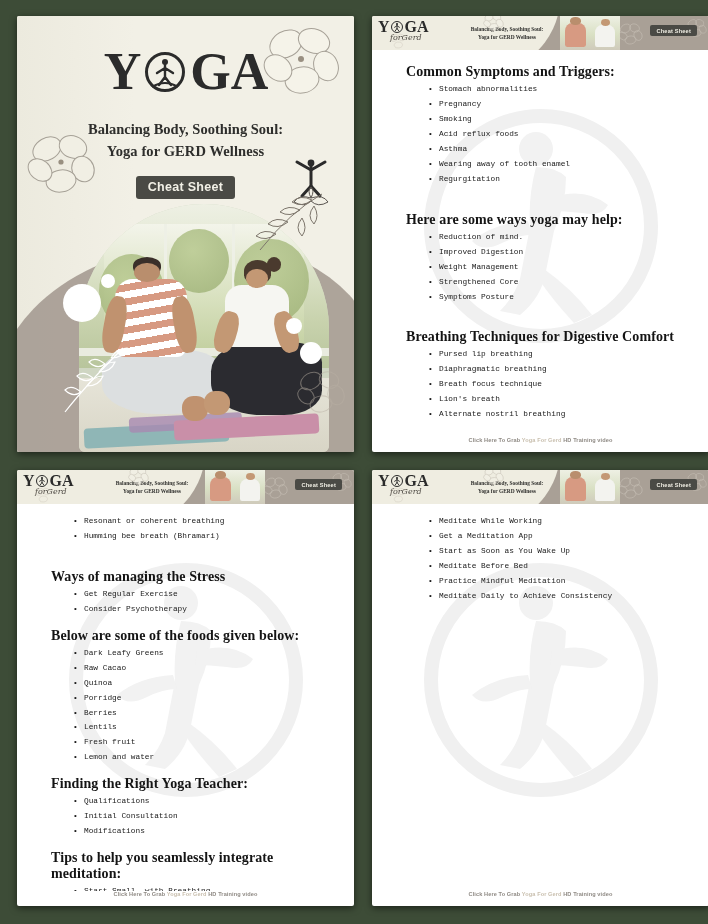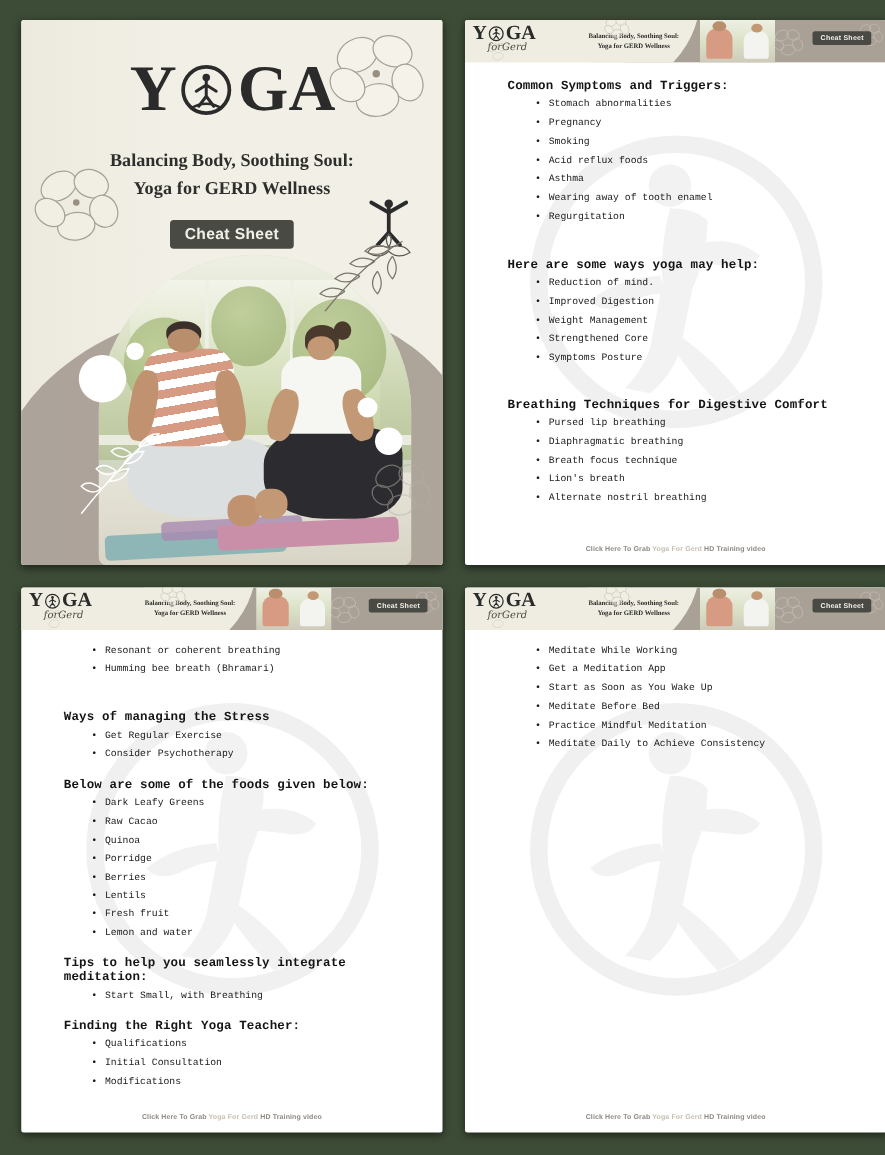--- a/index.html
+++ b/index.html
@@ -297,23 +297,23 @@
     position: absolute;
     left: 50%; top: 46%;
     transform: translate(-50%,-50%);
     z-index: 0;
     opacity: 1;
     pointer-events: none;
   }
   .content { position: relative; z-index: 2; }
 
   .sec-title {
-    font-family: Liberation Mono, monospace;
+    font-family: Liberation Serif, serif;
     font-weight: 700;
-    font-size: 10px;
+    font-size: 14px;
     color: #141414;
     margin: 0 0 6px 10px;
     letter-spacing: .1px;
   }
   .sec-gap { margin-top: 28px; }
   .sec-gap-sm { margin-top: 14px; }
 
   ul.bullets {
     list-style: none;
     margin: 0 0 0 32px;
@@ -740,31 +740,31 @@
             <li>Raw Cacao</li>
             <li>Quinoa</li>
             <li>Porridge</li>
             <li>Berries</li>
             <li>Lentils</li>
             <li>Fresh fruit</li>
             <li>Lemon and water</li>
           </ul>
         </div>
         <div class="sec-gap-sm">
-          <div class="sec-title">Tips to help you seamlessly integrate meditation:</div>
-          <ul class="bullets">
-            <li>Start Small, with Breathing</li>
-          </ul>
-        </div>
-        <div class="sec-gap-sm">
           <div class="sec-title">Finding the Right Yoga Teacher:</div>
           <ul class="bullets">
             <li>Qualifications</li>
             <li>Initial Consultation</li>
             <li>Modifications</li>
+          </ul>
+        </div>
+        <div class="sec-gap-sm">
+          <div class="sec-title">Tips to help you seamlessly integrate meditation:</div>
+          <ul class="bullets">
+            <li>Start Small, with Breathing</li>
           </ul>
         </div>
       </div>
     </div>
 
     <div class="sheet-footer">
       <span>Click Here To Grab </span><span class="hl">Yoga For Gerd </span><span>HD Training video</span>
     </div>
   </div>
 

